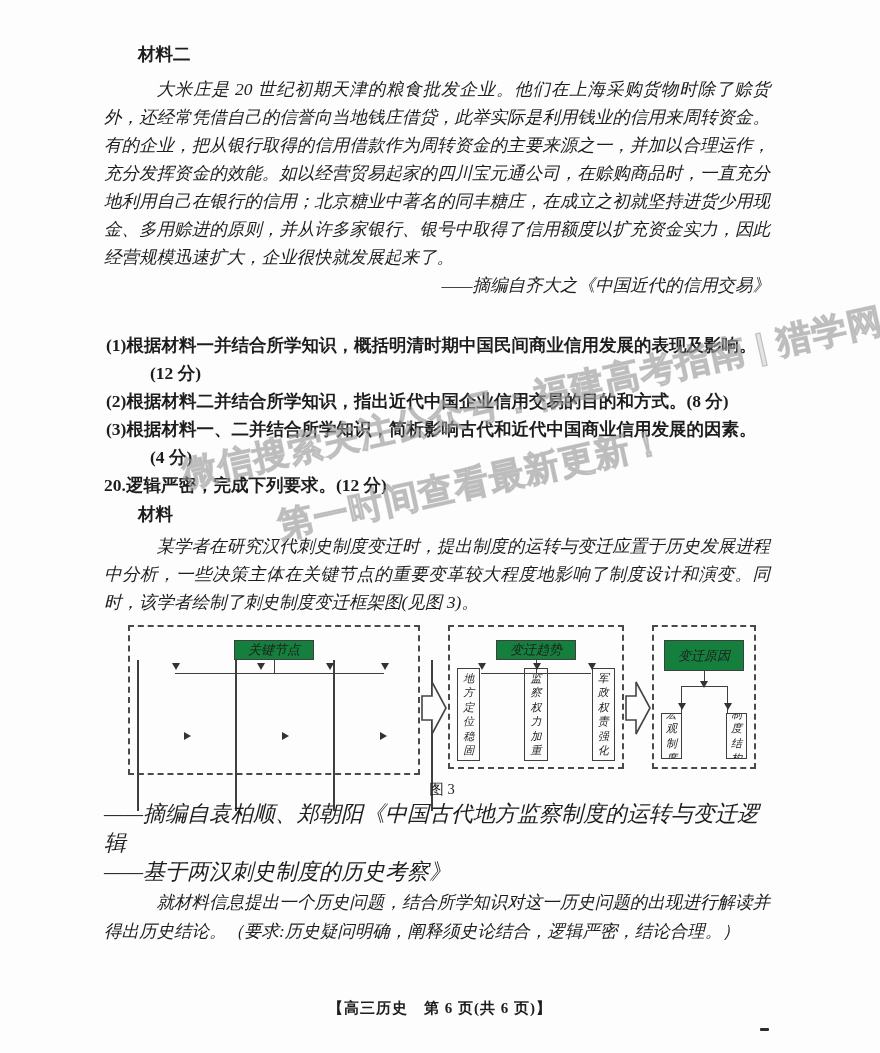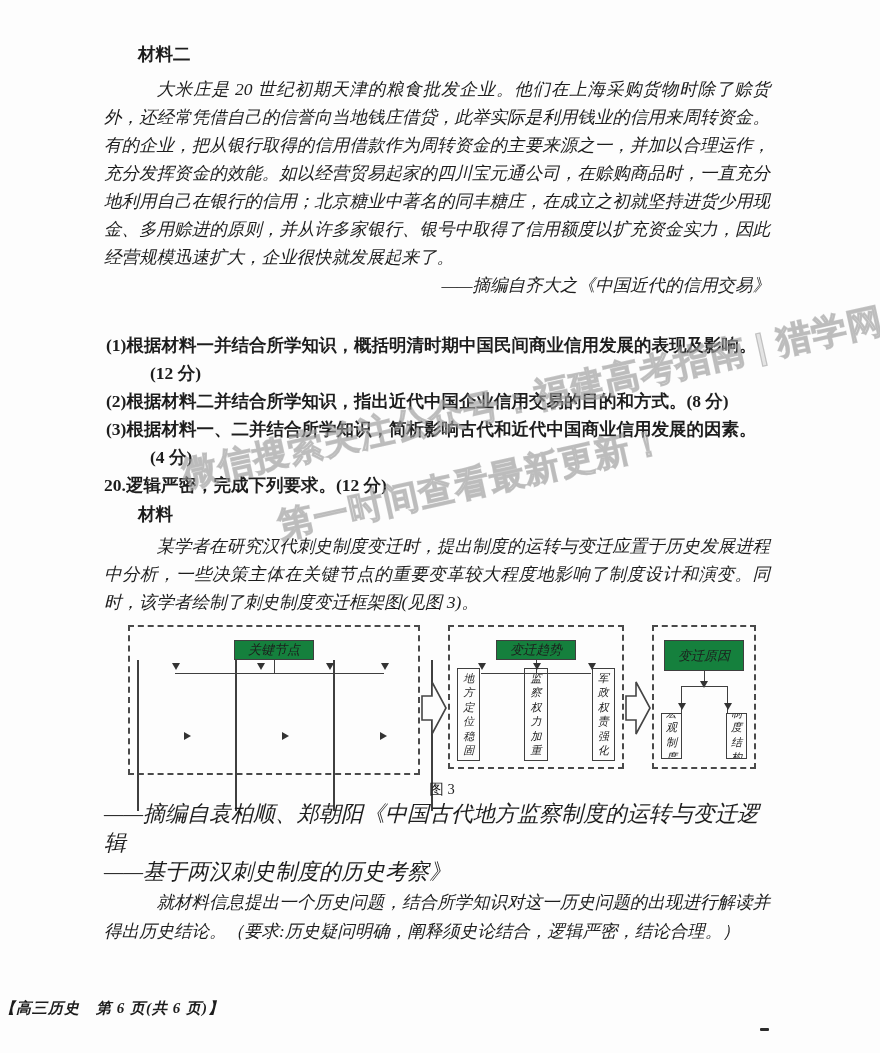--- a/index.html
+++ b/index.html
@@ -64,33 +64,33 @@
   }
   .g-kids { flex:1; display:flex; align-items:stretch;gap:44px; }
   .g2 .g-kids { }
   .g3 .g-kids { flex:none; height:46px; justify-content:space-between; }
   .fbox {
     border:1.6px solid #3f3f3f; display:flex; align-items:center; justify-content:center;
     text-align:center; font-size:11px; line-height:1.32; font-style:italic;
     white-space:pre-line; padding:2px 0; overflow:hidden; background:#fdfdfd;
   }
   .g2 .fbox { width:31.5%; }
-  .g3 .fbox { width:45%;font-family:Liberation Mono, monospace; }
+  .g3 .fbox { width:45%; }
   .harrow {
     align-self:center; width:0; height:0; flex:none;
     border-top:4.5px solid transparent; border-bottom:4.5px solid transparent;
     border-left:7px solid #333; margin:0 0.5px;
   }
   .big-arrow { width:26px; flex:none; margin-top:55px; }
   .big-arrow svg { display:block; }
   .fig-cap { text-align:center; font-size:14.5px; margin-top:5px; font-style:normal; }
 
   .footer {
-    position:absolute; left:0; top:999px; width:100%; 
-    font-size:15px; font-weight:600; letter-spacing:1px;font-style:italic;
+    position:absolute; left:0; top:999px; width:100%; text-align:center;
+    font-size:15px; font-weight:600; letter-spacing:1px;
   }
   .speck { position:absolute; left:760px; top:1028px; width:9px; height:3px; background:#2c2c2c; border-radius:1px; }
 
   .watermark {
     position:absolute; left:178px; top:452px; width:640px;
     transform:rotate(-12.5deg); transform-origin:left top;
     font-family:"Liberation Sans","DejaVu Sans",sans-serif; font-weight:700;
     font-size:35px; letter-spacing:1px; white-space:nowrap;
     color:rgba(178,178,178,0.34); -webkit-text-stroke:1.2px rgba(148,148,148,0.5);
     pointer-events:none; z-index:6;

